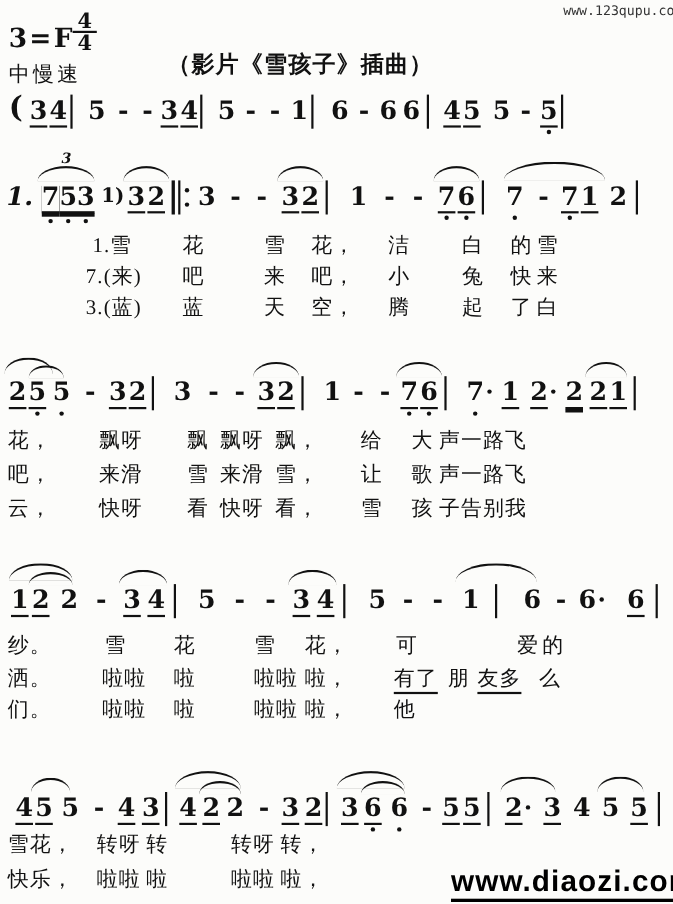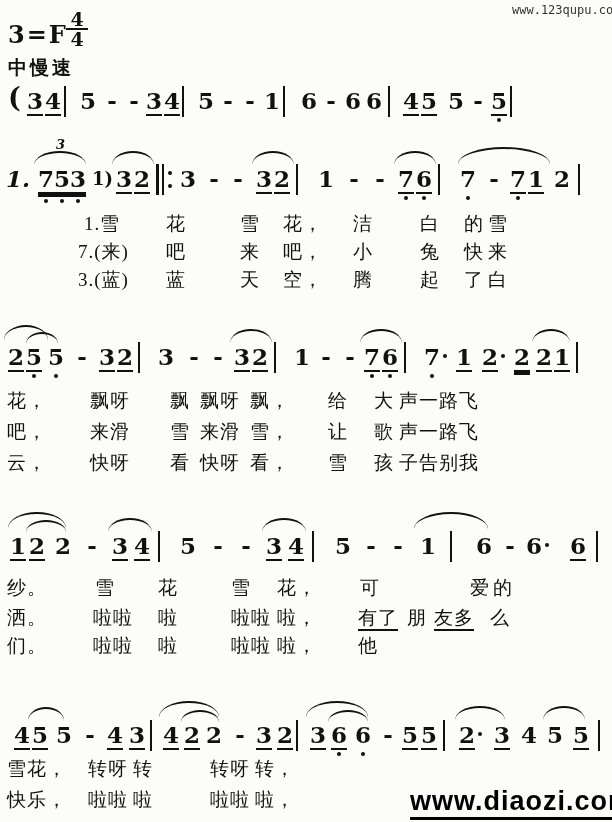--- a/index.html
+++ b/index.html
@@ -7,21 +7,21 @@
         font-family:"Liberation Sans",sans-serif;color:#111}
   
   .wm-tl{position:absolute;left:62px;top:6px;font-size:15px;letter-spacing:5px;color:#222;font-weight:700;white-space:nowrap}
   .wm-tr{position:absolute;left:512px;top:3px;font:12px "DejaVu Sans Mono",monospace;color:#333;white-space:nowrap}
   .keysig{position:absolute;left:8px;top:20px;font:700 24px "DejaVu Serif",serif;letter-spacing:2px}
   .timesig{position:absolute;left:66px;top:10px;width:22px;text-align:center;font:700 19px "DejaVu Serif",serif;line-height:18px}
   .timesig .tline{display:block;height:2px;background:#111;margin:0}
   .title{position:absolute;left:182px;top:6px;font-weight:900;font-size:40px;letter-spacing:26px;white-space:nowrap}
   .credit{position:absolute;left:488px;top:20px;font-weight:700;font-size:20px;letter-spacing:3px;white-space:nowrap}
   .subtitle{position:absolute;left:152px;top:44px;font-weight:700;font-size:21px;letter-spacing:1px;white-space:nowrap;font-family:"Liberation Serif",serif}
-  .tempo{position:absolute;left:8px;top:55px;font-weight:700;font-size:19px;letter-spacing:3px}
+  .tempo{position:absolute;left:8px;top:55px;font-weight:400;font-size:19px;letter-spacing:3px}
   
   #score{position:absolute;left:0;top:0;width:612px;height:822px}
   .mline{position:absolute;left:0;width:612px;height:34px}
   .note,.label{position:absolute;top:0;width:16px;height:26px;text-align:center;
         font:700 23px "DejaVu Serif",serif;line-height:26px;color:#111}
   .note .num{display:block}
   .note.u1{border-bottom:2px solid #111}
   .note.u2{border-bottom:2px solid #111;box-shadow:0 3px 0 #111}
   .note.ld{}
   .note.ld::after{content:"";position:absolute;left:50%;margin-left:-2px;bottom:-8px;width:4px;height:4px;border-radius:50%;background:#111}
@@ -53,20 +53,21 @@
 <body>
 
 <div class="page">
   <div class="wm-tr">www.123qupu.com</div>
   <div class="keysig">3=F</div>
   <div class="timesig">
     <span>4</span>
     <span class="tline"></span>
     <span>4</span>
   </div>
+  <div class="subtitle">（影片《雪孩子》插曲）</div>
   <div class="tempo">中慢速</div>
 
   <div id="score">
       <div class="mline" style="top: 88px;">
         <div class="label paren" style="left: 8px;">(</div>
         <div class="note u1" style="left: 27px;">
           <span class="num">3</span>
         </div>
         <div class="note u1" style="left: 45px;">
           <span class="num">4</span>

